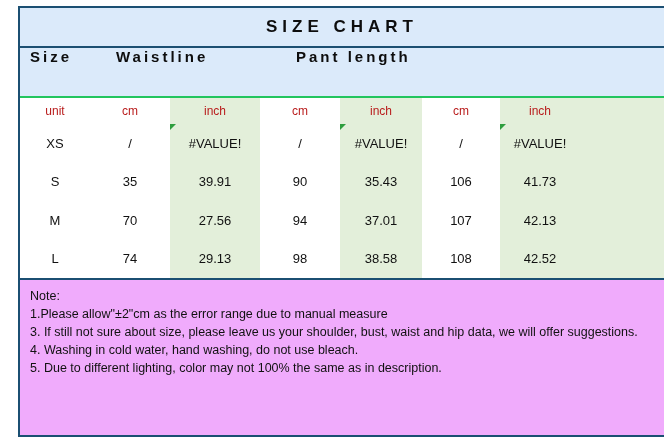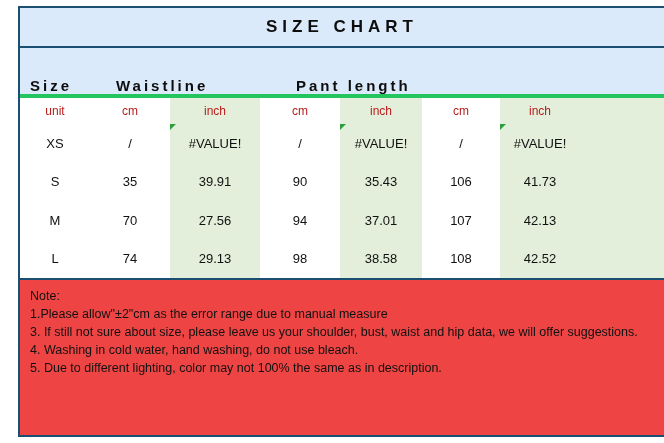--- a/index.html
+++ b/index.html
@@ -44,23 +44,23 @@
     font-size: 17px;
     font-weight: bold;
     letter-spacing: 5px;
     color: #0d0d0d;
   }
   
   .head-row {
     box-sizing: border-box;
     height: 50px;
     background: #dbeafa;
-    border-bottom: 4px solid #22c55e;
-    display: flex;
-    align-items: flex-end;
+    border-bottom: 2px solid #22c55e;
+    display: flex;
+    align-items: flex-start;
   }
   .head-cell {
     box-sizing: border-box;
     font-size: 15px;
     font-weight: bold;
     letter-spacing: 3px;
     color: #0d0d0d;
     display: flex;
     align-items: center;
     padding-left: 10px;
@@ -127,21 +127,21 @@
     width: 0;
     height: 0;
     border-top: 6px solid #2e9e3e;
     border-right: 6px solid transparent;
   }
 
   
   .notes {
     box-sizing: border-box;
     padding: 8px 10px 6px 10px;
-    background: #ef4444;
+    background: #f0abfc;
     font-size: 12.5px;
     line-height: 17px;
     color: #111111;
     flex: 0 0 auto;
     height: 155px;
     overflow: hidden;
   }
   .notes .note-line {
     margin: 0 0 1px 0;
   }

